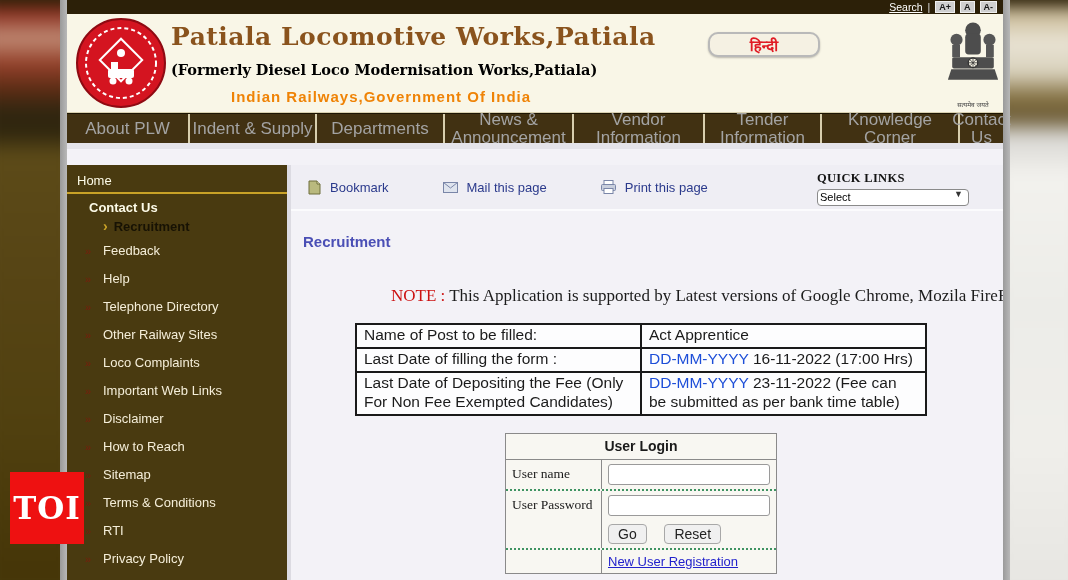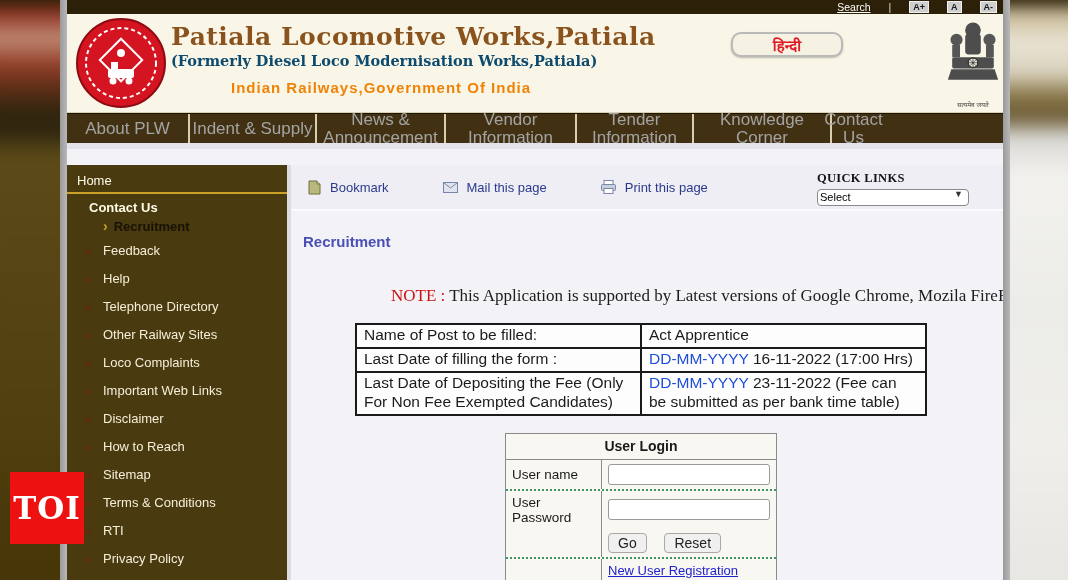--- a/index.html
+++ b/index.html
@@ -18,32 +18,32 @@
   .edge-strip.right { left:1003px; }
 
   
   .toi { position:absolute; left:10px; top:472px; width:74px; height:72px; background:#ee1111; z-index:50;
          display:flex; align-items:center; justify-content:center; color:#fff;
          font-family:"DejaVu Serif", serif; font-weight:bold; font-size:31px; letter-spacing:1px; }
 
   
   .site { position:absolute; left:67px; top:0; width:936px; height:580px; display:flex; flex-direction:column; background:#f3f2f7; z-index:2; }
 
-  .topbar { height:14px; background:#2c2008; display:flex; justify-content:flex-end; align-items:center; gap:18px; padding-right:6px; font-size:10.5px; color:#fff; }
+  .topbar { height:14px; background:#2c2008; display:flex; justify-content:flex-end; align-items:center; gap:5px; padding-right:6px; font-size:10.5px; color:#fff; }
   .topbar .search { color:#fff; text-decoration:underline; cursor:pointer; }
   .topbar .sep { color:#ddd; }
   .fontbtn { background:#cfcfcf; color:#1a1a1a; border:1px solid #efefef; font-size:9px; font-weight:bold; line-height:10px; padding:0 3px; cursor:pointer; }
 
   .header { height:99px; background:#f9f6e7; position:relative; border-bottom:1px solid #d8d0b0; }
   .logo { position:absolute; left:8px; top:3px; width:92px; height:92px; }
   .title-block { position:absolute; left:104px; top:8px; width:640px; }
   .title { font-family:"DejaVu Serif", serif; font-weight:bold; font-size:25px; color:#8a531d; letter-spacing:0.5px; }
-  .subtitle { font-family:"DejaVu Serif", serif; font-weight:bold; font-size:14.5px; color:#0c4a6e; margin-top:1px; }
+  .subtitle { font-family:"DejaVu Serif", serif; font-weight:bold; font-size:14.5px; color:#000000; margin-top:10px; }
   .tagline { margin-top:10px; margin-left:60px; font-weight:bold; font-size:15px; color:#ef8306; letter-spacing:1px; }
-  .hindi-btn { position:absolute; left:664px; top:18px; width:112px; height:25px; background:#f5f1e3; border:2px solid #b9b9b9; border-radius:10px; color:#e01b24; font-weight:bold; font-size:15px; display:flex; align-items:center; justify-content:center; cursor:pointer; box-shadow:0 1px 2px rgba(0,0,0,.25); }
+  .hindi-btn { position:absolute; left:641px; top:18px; width:112px; height:25px; background:#f5f1e3; border:2px solid #b9b9b9; border-radius:10px; color:#e01b24; font-weight:bold; font-size:15px; display:flex; align-items:center; justify-content:center; cursor:pointer; box-shadow:0 1px 2px rgba(0,0,0,.25); }
   .emblem { position:absolute; left:878px; top:4px; width:56px; height:92px; text-align:center; }
   .emblem-caption { font-size:6.5px; color:#4a4a4a; margin-top:-2px; }
 
   .navbar { height:30px; background:#413112; display:flex; border-top:1px solid #1e1604; }
   .nav-item { display:flex; align-items:center; justify-content:center; text-align:center; color:#a3a3a3; font-size:17px; border-right:2px solid #d8cfae; cursor:pointer; line-height:1.05; padding:4px 2px; }
   .nav-item:last-child { border-right:none; }
 
   .body-gap { height:6px; background:#e4e3e9; }
   .bodyrow { flex:1; display:flex; overflow:hidden;margin-top:16px; }
 
@@ -72,21 +72,21 @@
 
   table.info { margin:17px 0 0 64px; border-collapse:collapse; width:572px; background:#fdfdfe; font-size:15.5px; color:#1b1b1b; }
   table.info td { border:2px solid #1a1a1a; padding:1px 7px 2px 7px; vertical-align:top; line-height:1.22; }
   table.info td.c1 { width:285px; }
   table.info .red { color:#1d4ed8; }
 
   .login { margin:17px 0 0 214px; width:272px; background:#f8f7f2; border:1px solid #8a8a8a; font-size:13.5px; color:#1a1a1a; }
   .login-title { text-align:center; font-weight:bold; font-size:14px; padding:4px 0 5px; border-bottom:1px solid #8a8a8a; }
   .login-row { display:flex; align-items:center; }
   .login-row.dotted { border-top:2px dotted #3f9362; }
-  .login-label { width:96px; align-self:stretch; display:flex; align-items:center; padding:4px 2px 4px 6px; border-right:1px solid #8a8a8a; }
+  .login-label { width:96px; align-self:stretch; display:flex; align-items:center; padding:4px 2px 4px 6px; border-right:1px solid #8a8a8a;font-family:Liberation Serif, serif; }
   .login-field { flex:1; padding:4px 6px; }
   .login-field input { width:100%; height:21px; border:1px solid #9a9a9a; border-radius:3px; background:#fff; }
   .btn { background:#f0f0f0; border:1px solid #a8a8a8; border-radius:4px; font-size:14px; padding:1px 9px; cursor:pointer; color:#222; }
   .btn + .btn { margin-left:14px; }
   .reg-link { color:#2222cc; text-decoration:underline; font-size:13px; cursor:pointer; }
 </style>
 </head>
 <body>
 
 <div class="frame">
@@ -143,20 +143,21 @@
           <path d="M30 45.5 v10 M25 50.5 h10 M26.5 47 l7 7 M33.5 47 l-7 7" stroke="#333" stroke-width="0.9"></path>
           <path d="M5 58 L55 58 L59 70 L1 70 Z" fill="#4d4d4d"></path>
         </svg>
         <div class="emblem-caption">सत्यमेव जयते</div>
       </div>
     </div>
 
     <div class="navbar">
       <div class="nav-item" style="width:123px">About PLW</div>
       <div class="nav-item" style="width:127px">Indent &amp; Supply</div>
+      <div class="nav-item" style="width:128px">Departments</div>
       <div class="nav-item" style="width:129px">News &amp; Announcement</div>
       <div class="nav-item" style="width:131px">Vendor Information</div>
       <div class="nav-item" style="width:117px">Tender Information</div>
       <div class="nav-item" style="width:138px">Knowledge Corner</div>
       <div class="nav-item" style="width:43px">Contact Us</div>
     </div>
 
     <div class="body-gap"></div>
 
     <div class="bodyrow">

